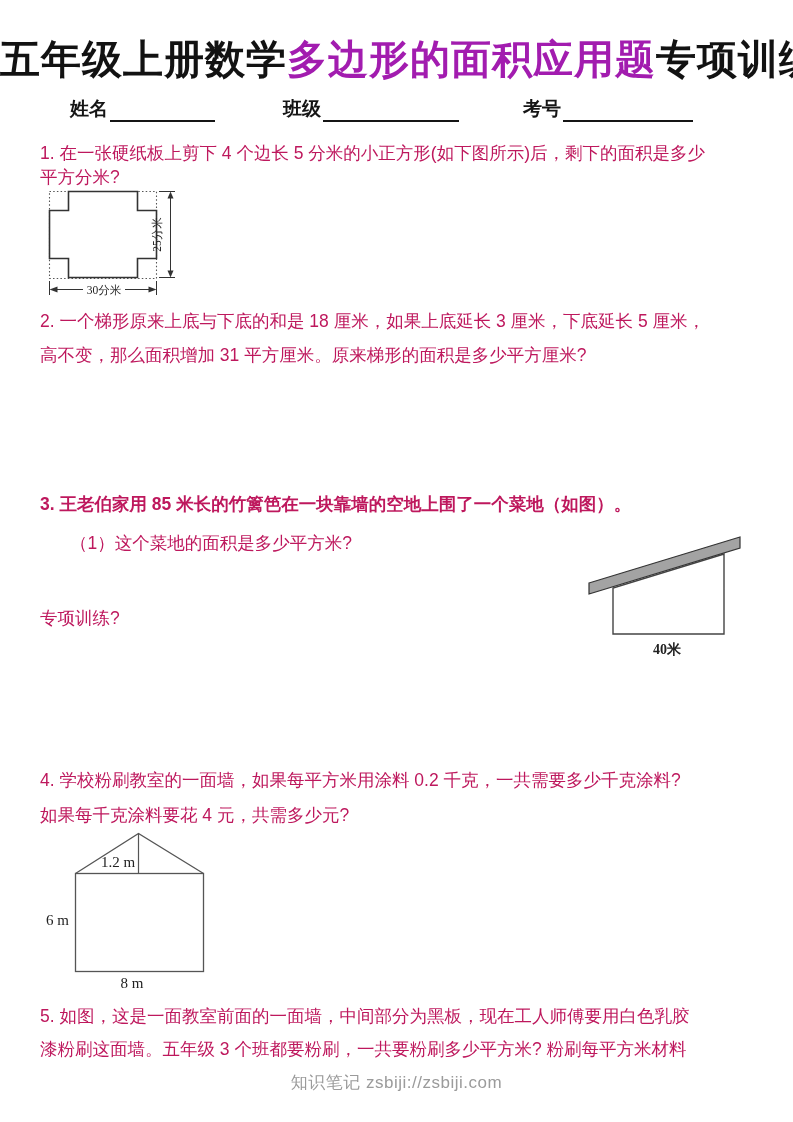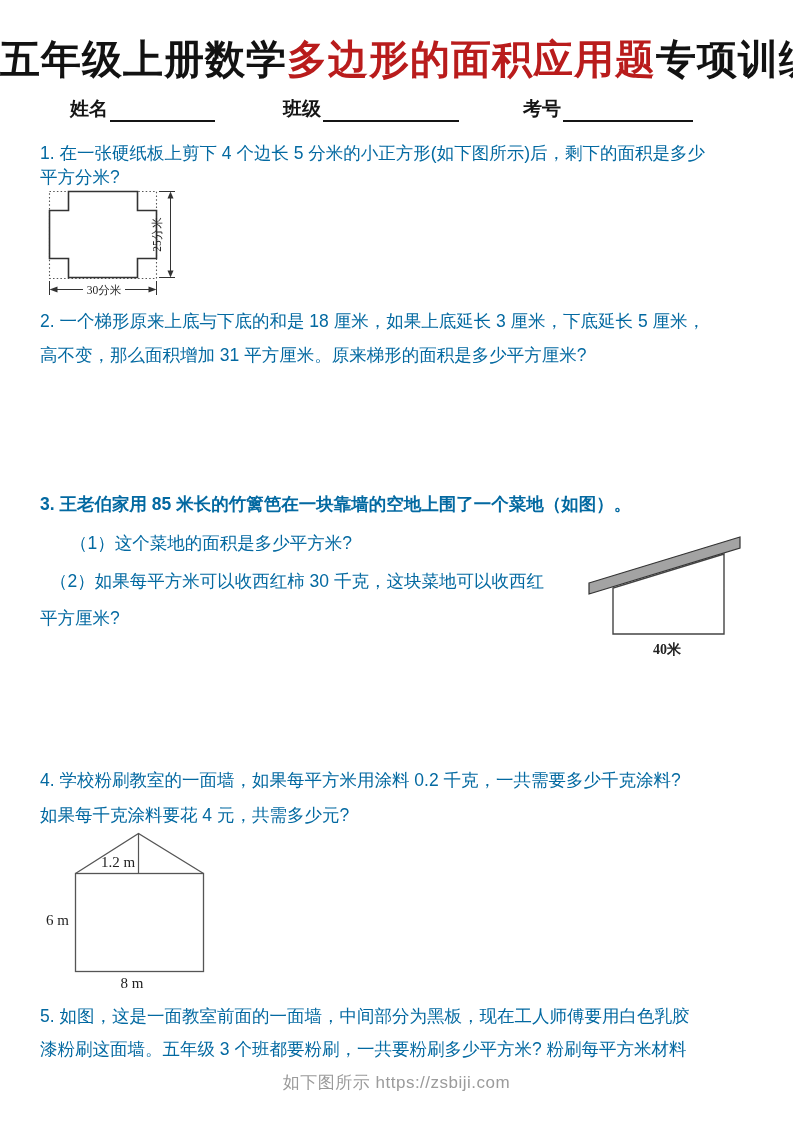--- a/index.html
+++ b/index.html
@@ -9,24 +9,24 @@
     font-family:"Liberation Sans","DejaVu Sans",sans-serif;
     color:#1d1d1d;
   }
   .abs{position:absolute;}
   .title{
     top:34px;left:0;width:793px;text-align:center;
     font-family:"Liberation Serif","DejaVu Serif",serif;
     font-weight:900;font-size:40px;line-height:52px;letter-spacing:1px;
     color:#121212;white-space:nowrap;
   }
-  .title .red{color:#b91c1c;}
+  .title .red{color:#a21caf;}
   .hdr-field{top:96px;font-size:19px;font-weight:700;color:#151515;white-space:nowrap;text-align:right;}
   .blank{display:inline-block;height:20px;border-bottom:2px solid #151515;vertical-align:bottom;margin-left:2px;}
-  .qline{white-space:nowrap;font-size:17.5px;color:#0369a1;}
+  .qline{white-space:nowrap;font-size:17.5px;color:#be185d;}
   .lh24 .qline{line-height:24px;}
   .lh33 .qline{line-height:33px;}
   .lh34 .qline{line-height:34px;}
   .lh35 .qline{line-height:35px;}
   .fig text{
     font-family:"Liberation Serif","DejaVu Serif",serif;
     fill:#222;
   }
   .footer{
     top:1071px;left:0;width:793px;text-align:center;
@@ -84,25 +84,22 @@
     <div class="qline">2.  一个梯形原来上底与下底的和是 18 厘米，如果上底延长 3 厘米，下底延长 5 厘米，</div>
     <div class="qline">高不变，那么面积增加 31 平方厘米。原来梯形的面积是多少平方厘米?</div>
   </div>
 
   <div class="abs lh33" style="left:40px;top:488px;font-weight:bold;">
     <div class="qline">3.  王老伯家用 85 米长的竹篱笆在一块靠墙的空地上围了一个菜地（如图）。</div>
   </div>
   <div class="abs lh33" style="left:50px;top:527px;margin-left:20px;">
     <div class="qline">（1）这个菜地的面积是多少平方米?</div>
   </div>
-  <div class="abs" style="left:50px;top:569px;">
-    <div class="qline">（2）如果每平方米可以收西红柿 30 千克，这块菜地可以收西红</div>
-  </div>
   <div class="abs" style="left:40px;top:606px;">
-    <div class="qline">平方厘米?</div>
+    <div class="qline">专项训练?</div>
   </div>
 
   <svg class="abs fig" style="left:577px;top:524px;" width="215" height="140" viewBox="0 0 215 140">
 
     <polygon points="36,64 36,110 147,110 147,30" fill="none" stroke="#444" stroke-width="1.4"></polygon>
 
     <polygon points="12,59 163,13 163,24 12,70" fill="#a3a3a3" stroke="#333" stroke-width="1.2"></polygon>
     <text x="90" y="130" font-size="14" text-anchor="middle" font-weight="bold">40米</text>
   </svg>
 
@@ -118,15 +115,15 @@
     <text x="59" y="39" font-size="15">1.2 m</text>
     <text x="4" y="97" font-size="15">6 m</text>
     <text x="90" y="160" font-size="15" text-anchor="middle">8 m</text>
   </svg>
 
   <div class="abs lh33" style="left:40px;top:1000px;">
     <div class="qline">5.  如图，这是一面教室前面的一面墙，中间部分为黑板，现在工人师傅要用白色乳胶</div>
     <div class="qline">漆粉刷这面墙。五年级 3 个班都要粉刷，一共要粉刷多少平方米? 粉刷每平方米材料</div>
   </div>
 
-  <div class="abs footer">如下图所示 https://zsbiji.com</div>
+  <div class="abs footer">知识笔记 zsbiji://zsbiji.com</div>
 
 </div>
 
 </body></html>

